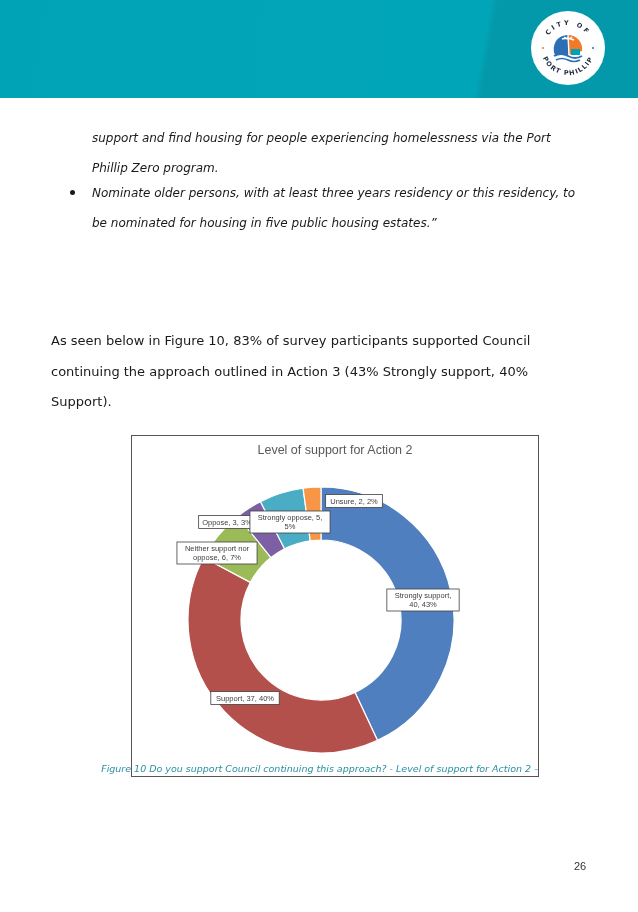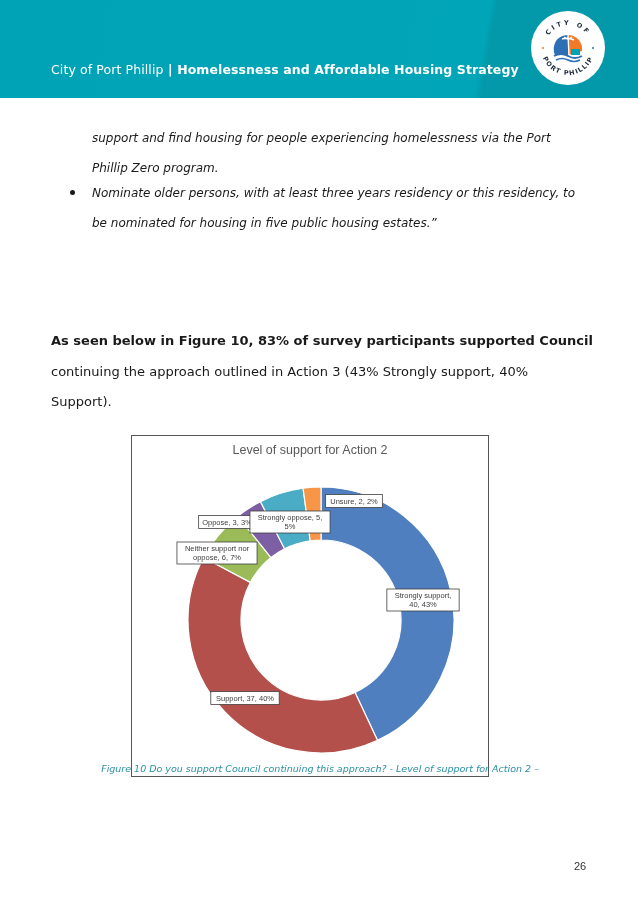--- a/index.html
+++ b/index.html
@@ -27,21 +27,21 @@
   }
   .bullet {
     position: absolute; left: 70px; top: 190px; width: 5px; height: 5px; border-radius: 50%;
     background: #1a1a1a;
   }
   .body-para {
     position: absolute; left: 51px; font-size: 13px; color: #1a1a1a; white-space: nowrap;
   }
 
   .chart-box {
-    position: absolute; left: 131px; top: 435px; width: 358px; height: 342px;
+    position: absolute; left: 131px; top: 435px; width: 408px; height: 342px;
     border: 1px solid #555555; background: #ffffff;
   }
   .chart-title {
     position: absolute; left: 0; top: 7px; width: 100%; text-align: center;
     font-family: "Liberation Sans", sans-serif; font-size: 12.5px; color: #595959;
   }
   .chart-svg { position: absolute; left: 0; top: 0; }
   .chart-svg text { font-family: "Liberation Sans", sans-serif; font-size: 7.5px; fill: #404040; }
 
   .caption {
@@ -50,23 +50,20 @@
   }
   .page-number {
     position: absolute; left: 574px; top: 860px; font-size: 11px; color: #333333;
     font-family: "Liberation Sans", sans-serif;
   }
 </style>
 </head>
 <body>
 
 <div class="header">
-  <div class="header-title">
-    <span>City of Port Phillip</span><span class="bold"> | </span><span class="bold">Homelessness and Affordable Housing Strategy</span>
-  </div>
   <div class="logo">
     <svg viewBox="0 0 74 74">
       <defs>
         <path id="arcTop" d="M 14 37 A 23 23 0 0 1 60 37"></path>
         <path id="arcBot" d="M 10 37 A 27 27 0 0 0 64 37"></path>
       </defs>
       <circle cx="37" cy="37" r="35" fill="#ffffff"></circle>
       <text font-family="DejaVu Sans, sans-serif" font-size="6.5" font-weight="bold" fill="#1d2a3a" letter-spacing="2.5">
         <textPath href="#arcTop" startOffset="50%" text-anchor="middle">CITY OF</textPath>
       </text>
@@ -84,21 +81,21 @@
     </svg>
   </div>
 </div>
 
 <div class="italic-para" style="top:131px;text-align:right;">support and find housing for people experiencing homelessness via the Port</div>
 <div class="italic-para" style="top:161px;">Phillip Zero program.</div>
 <div class="bullet"></div>
 <div class="italic-para" style="top:186px;">Nominate older persons, with at least three years residency or this residency, to</div>
 <div class="italic-para" style="top:216px;">be nominated for housing in five public housing estates.”</div>
 
-<div class="body-para" style="top:333px;font-weight:bold;">As seen below in Figure 10, 83% of survey participants supported Council</div>
+<div class="body-para" style="top:333px;">As seen below in Figure 10, 83% of survey participants supported Council</div>
 <div class="body-para" style="top:364px;">continuing the approach outlined in Action 3 (43% Strongly support, 40%</div>
 <div class="body-para" style="top:394px;">Support).</div>
 
 <div class="chart-box">
   <div class="chart-title">Level of support for Action 2</div>
   <svg class="chart-svg" id="donut-svg" width="378" height="342">
       <path d="M 189 51 A 133 133 0 0 1 245.5473284437402 304.3802294642927 L 223.01343064285123 256.4091605800257 A 80 80 0 0 0 189 104 Z" fill="#4f7fbf" stroke="#ffffff" stroke-width="1.2"></path>
       <path d="M 245.5473284437402 304.3802294642927 A 133 133 0 0 1 71.63835288269682 121.42809107983359 L 118.40652804974245 146.3627615517796 A 80 80 0 0 0 223.01343064285123 256.4091605800257 Z" fill="#b4504c" stroke="#ffffff" stroke-width="1.2"></path>
       <path d="M 71.63835288269682 121.42809107983359 A 133 133 0 0 1 105.82519624522223 80.21680280337185 L 138.97004285426902 121.57401672383268 A 80 80 0 0 0 118.40652804974245 146.3627615517796 Z" fill="#9bbb59" stroke="#ffffff" stroke-width="1.2"></path>
       <path d="M 105.82519624522223 80.21680280337185 A 133 133 0 0 1 128.4191933701456 65.59828604248928 L 152.56041706474923 112.7809239353319 A 80 80 0 0 0 138.97004285426902 121.57401672383268 Z" fill="#7d5fa3" stroke="#ffffff" stroke-width="1.2"></path>

